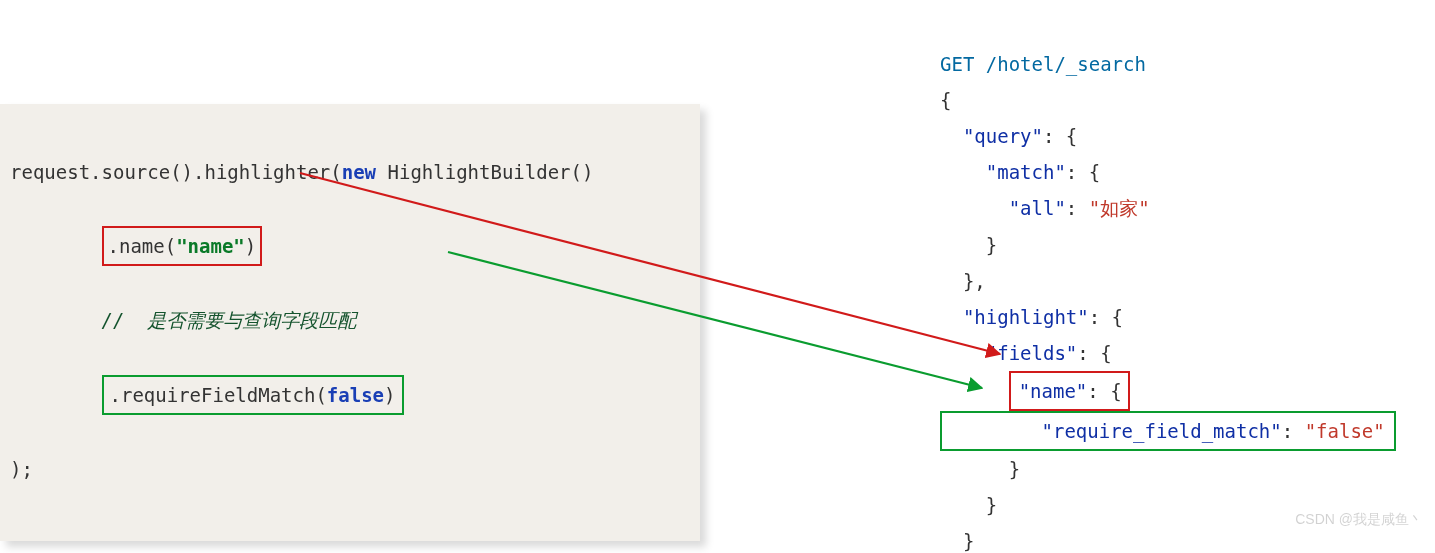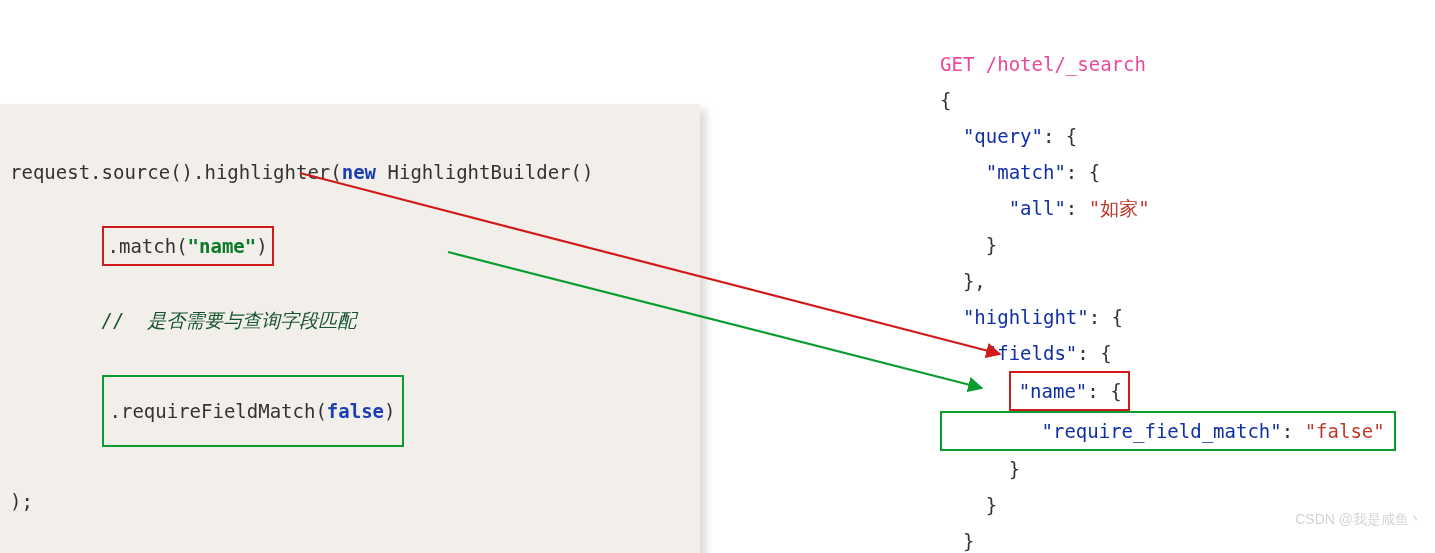--- a/index.html
+++ b/index.html
@@ -27,34 +27,34 @@
     white-space: pre;
   }
 
   .left-box .row { display: block; }
 
   .kw { color: #1a3fb5; font-weight: bold; }
   .str-green { color: #0a7a28; font-weight: bold; }
   .comment { color: #14532d; font-style: italic; }
 
   .box-red { border: 2px solid #d11a1a; padding: 0 4px; display: inline-block; }
-  .box-green { border: 2px solid #0a9c2f; padding: 16px 6px; display: inline-block; }
+  .box-green { border: 2px solid #0a9c2f; padding: 0 6px; display: inline-block; }
 
   .right-box {
     position: absolute;
     top: 10px;
     left: 940px;
     width: 490px;
     white-space: pre;
   }
 
   .json-key { color: #0f2fa5; }
   .json-str { color: #c0392b; }
   .punc { color: #333; }
-  .method { color: #ec4899; }
+  .method { color: #0369a1; }
 
   .box-red-right { border: 2px solid #d11a1a; padding: 0 6px 0 8px; display: inline-block; }
   .box-green-right { border: 2px solid #0a9c2f; padding: 0 4px 0 8px; display: inline-block; width: 440px; }
 
   .watermark {
     position: absolute;
     right: 12px;
     bottom: 20px;
     color: rgba(0,0,0,0.18);
     font-family: sans-serif;
@@ -66,21 +66,21 @@
     top: 0; left: 0;
     width: 1435px; height: 553px;
     pointer-events: none;
   }
 </style>
 </head>
 <body>
 
 <div class="left-box">
 <span class="row"><span>request.source().highlighter(</span><span class="kw">new</span><span> HighlightBuilder()</span></span>
-<span class="row">        <span class="box-red"><span>.match(</span><span class="str-green">"name"</span><span>)</span></span></span>
+<span class="row">        <span class="box-red"><span>.name(</span><span class="str-green">"name"</span><span>)</span></span></span>
 <span class="row">        <span class="comment">//  是否需要与查询字段匹配</span></span>
 <span class="row">        <span class="box-green"><span>.requireFieldMatch(</span><span class="kw">false</span><span>)</span></span></span>
 <span class="row"><span>);</span></span>
 </div>
 
 <div class="right-box">
 <span class="method">GET /hotel/_search</span>
 <span class="punc">{</span>
   <span class="json-key">"query"</span><span class="punc">: {</span>
     <span class="json-key">"match"</span><span class="punc">: {</span>

